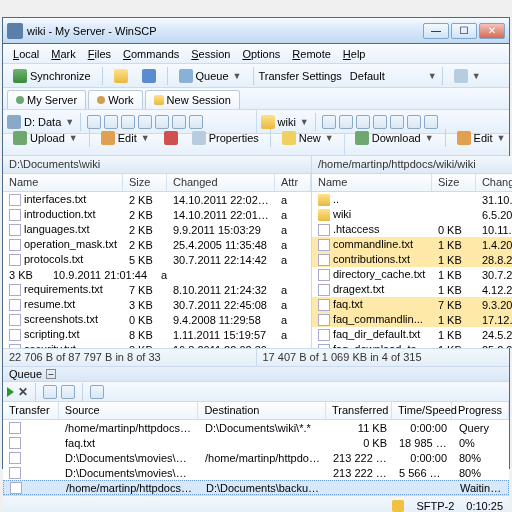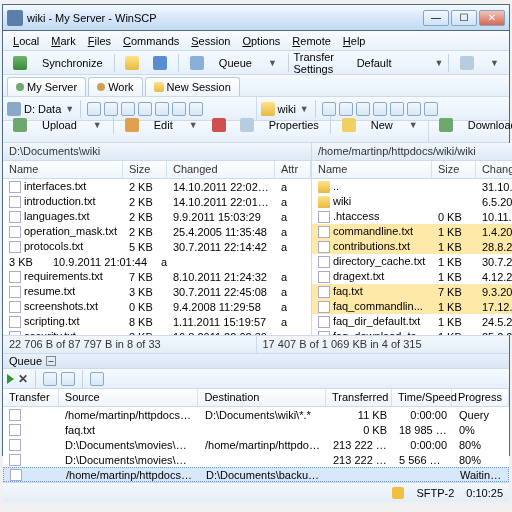--- a/index.html
+++ b/index.html
@@ -1,28 +1,28 @@
 <!DOCTYPE html>
 <html><head>
 <meta charset="utf-8">
 <style>
 *{margin:0;padding:0;box-sizing:border-box;font-family:"Segoe UI",Tahoma,sans-serif;font-size:11px}
 body{background:#f0f0f0;width:512px;height:512px;overflow:hidden}
-.window{border:1px solid #4a6b8a;background:#4d7c0f;width:508px;height:452px;margin:4px auto}
+.window{border:1px solid #4a6b8a;background:#4d7c0f;width:508px;height:452px;margin:17px auto}
 .titlebar{background:linear-gradient(#f6fafe,#dceafc 40%,#c1daf2);height:26px;display:flex;align-items:center;padding:0 4px;border-bottom:1px solid #4a6b8a}
 .titlebar .icon{width:16px;height:16px;background:#5a7fa8;border-radius:2px;margin-right:4px}
 .titlebar .title{flex:1;color:#000}
 .winbtns{display:flex;gap:2px}
 .wb{width:26px;height:16px;background:linear-gradient(#f3f8fe,#cfe3f7);border:1px solid #7fa6c9;border-radius:2px;display:flex;align-items:center;justify-content:center;font-size:10px}
 .wb.close{background:linear-gradient(#f5c2b9,#d46a54);color:#fff}
 .menubar{background:linear-gradient(#fafcff,#e8f1fb);height:20px;display:flex;align-items:center;padding:0 4px;border-bottom:1px solid #c9dbed}
 .menubar span{padding:0 6px;color:#000}
 .menubar span u{text-decoration:underline}
 .toolbar{background:linear-gradient(#f6faff,#e6f0fa);height:24px;display:flex;align-items:center;padding:0 4px;border-bottom:1px solid #c9dbed;gap:2px}
-.tbtn{display:flex;align-items:center;gap:15px;padding:1px 5px;border:1px solid transparent;border-radius:2px}
+.tbtn{display:flex;align-items:center;gap:3px;padding:1px 5px;border:1px solid transparent;border-radius:2px}
 .ic{width:14px;height:14px;display:inline-block;border-radius:2px}
 .ic.sync{background:linear-gradient(#6fb56f,#3a8a3a)}
 .ic.folder{background:linear-gradient(#ffe28a,#e8b940)}
 .ic.check{background:#5a8dd0}
 .ic.queue{background:#8ab0d8}
 .ic.up{background:#6fa86f}
 .ic.dl{background:#6fa86f}
 .ic.edit{background:#e0a050}
 .ic.x{background:#d05050}
 .ic.prop{background:#b8cce0}

